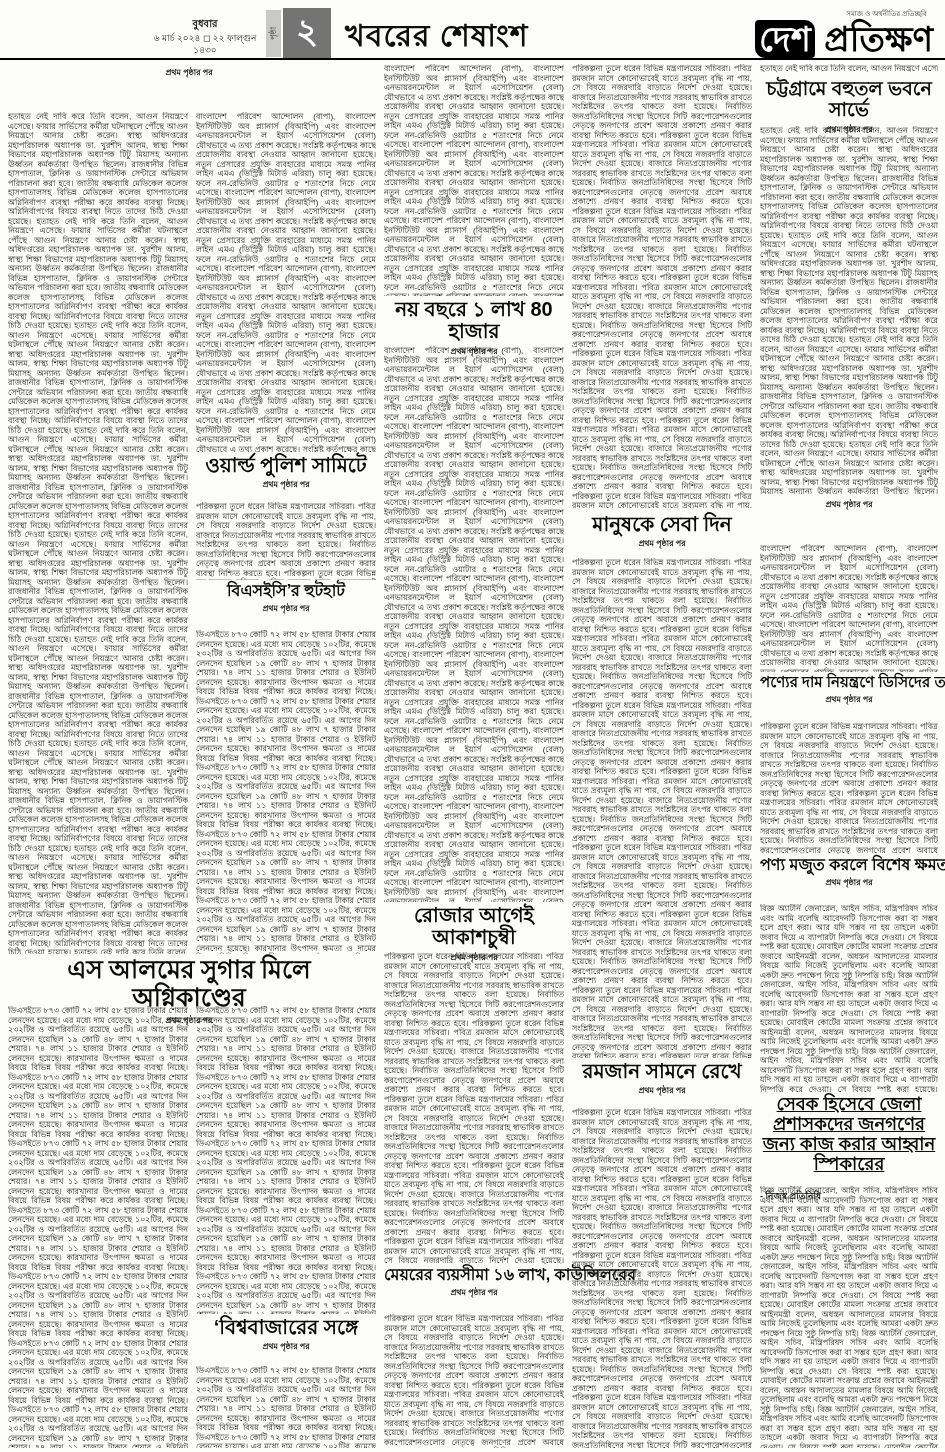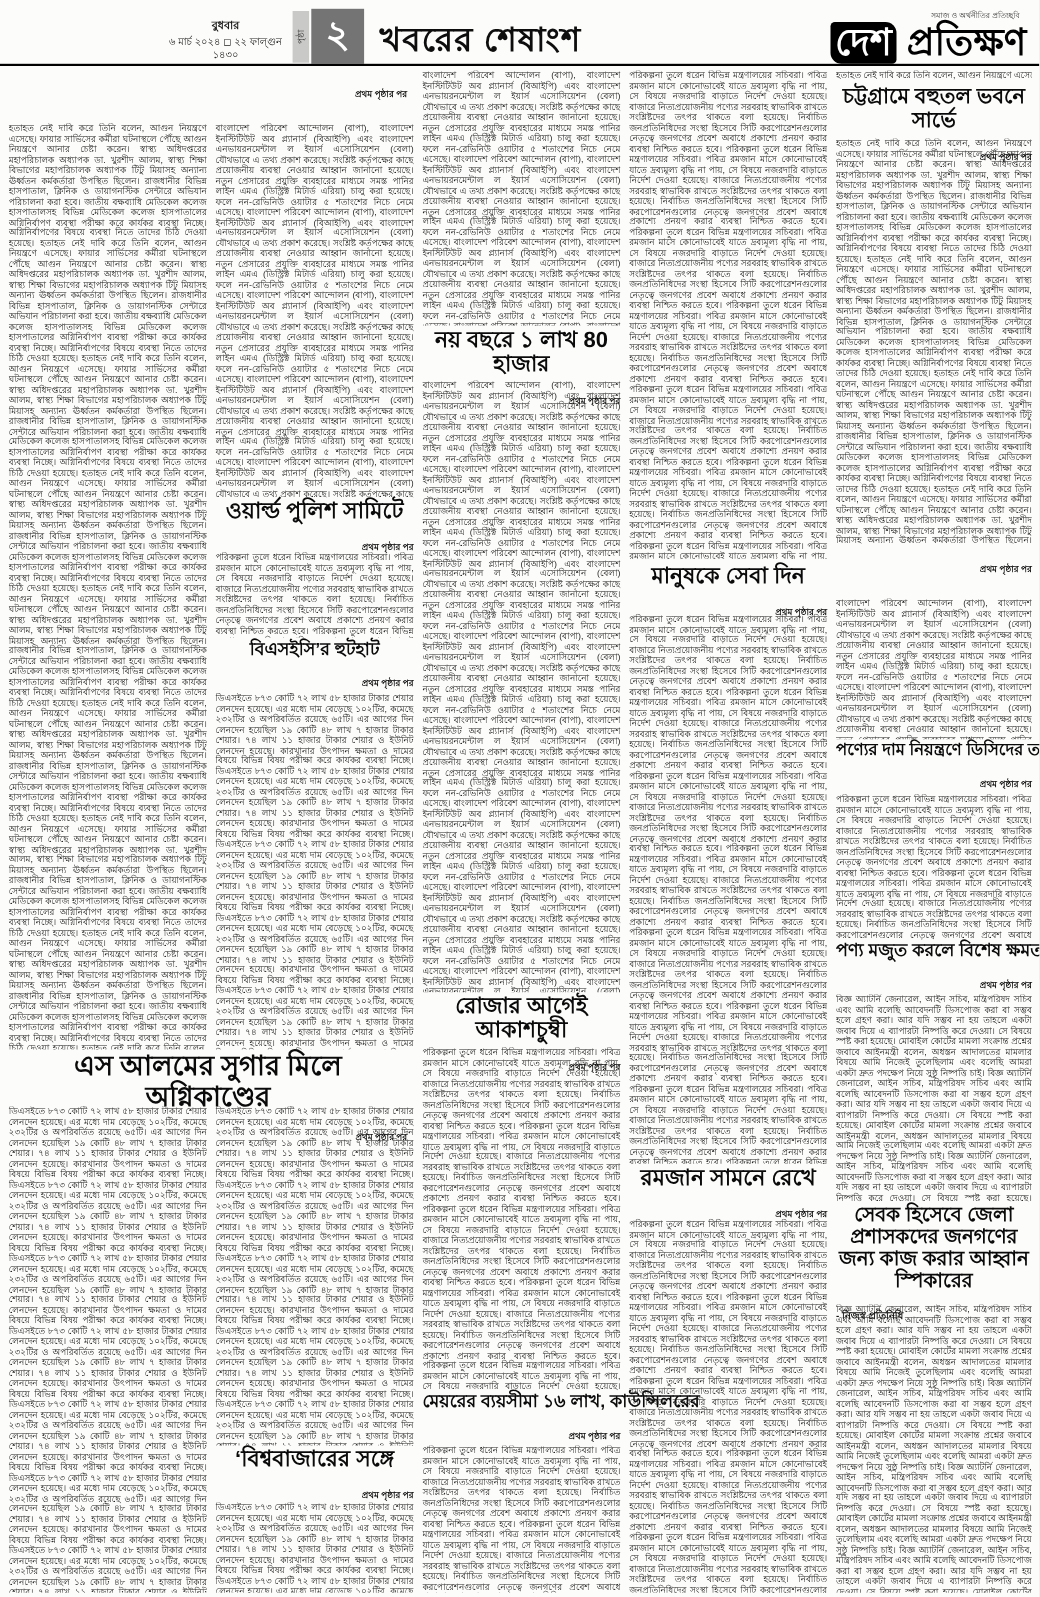--- a/index.html
+++ b/index.html
@@ -38,21 +38,21 @@
   .body{
     font-size:8px;line-height:9.5px;text-align:justify;color:#222;
     word-break:break-word;
   }
   .bodyline{font-size:8px;line-height:10px;white-space:nowrap;color:#222;}
   .headline .hl{
     font-weight:bold;text-align:center;line-height:1.12;color:#0a0a0a;
   }
   .headline{overflow:visible;}
   .sub{
-    text-align:right;font-size:8px;font-weight:bold;margin-top:15px;color:#111;
+    text-align:center;font-size:8px;font-weight:bold;margin-top:2px;color:#111;
   }
   .byline{
     text-align:left;font-size:9px;font-weight:bold;margin-top:14px;color:#111;
   }
 </style>
 </head>
 <body>
 
 <div id="page">
   <div id="header">
@@ -141,18 +141,18 @@
         <div class="hl" style="font-size: 15px; white-space: nowrap;">পণ্যের দাম নিয়ন্ত্রণে ডিসিদের তদারকির</div>
         <div class="sub">প্রথম পৃষ্ঠার পর</div>
       </div>
       <div class="blk body" style="left: 760px; top: 722px; width: 178px; height: 132px;">পরিকল্পনা তুলে ধরেন বিভিন্ন মন্ত্রণালয়ের সচিবরা। পবিত্র রমজান মাসে কোনোভাবেই যাতে দ্রব্যমূল্য বৃদ্ধি না পায়, সে বিষয়ে নজরদারি বাড়াতে নির্দেশ দেওয়া হয়েছে। বাজারে নিত্যপ্রয়োজনীয় পণ্যের সরবরাহ স্বাভাবিক রাখতে সংশ্লিষ্টদের তৎপর থাকতে বলা হয়েছে। নির্বাচিত জনপ্রতিনিধিদের সংস্থা হিসেবে সিটি করপোরেশনগুলোর নেতৃত্বে জনগণের প্রবেশ অবাধে প্রকাশ্যে প্রনয়ণ করার ব্যবস্থা নিশ্চিত করতে হবে। পরিকল্পনা তুলে ধরেন বিভিন্ন মন্ত্রণালয়ের সচিবরা। পবিত্র রমজান মাসে কোনোভাবেই যাতে দ্রব্যমূল্য বৃদ্ধি না পায়, সে বিষয়ে নজরদারি বাড়াতে নির্দেশ দেওয়া হয়েছে। বাজারে নিত্যপ্রয়োজনীয় পণ্যের সরবরাহ স্বাভাবিক রাখতে সংশ্লিষ্টদের তৎপর থাকতে বলা হয়েছে। নির্বাচিত জনপ্রতিনিধিদের সংস্থা হিসেবে সিটি করপোরেশনগুলোর নেতৃত্বে জনগণের প্রবেশ অবাধে প্রকাশ্যে প্রনয়ণ করার ব্যবস্থা নিশ্চিত করতে হবে। পরিকল্পনা তুলে ধরেন বিভিন্ন মন্ত্রণালয়ের সচিবরা। পবিত্র রমজান মাসে কোনোভাবেই যাতে দ্রব্যমূল্য বৃদ্ধি না পায়, সে বিষয়ে নজরদারি বাড়াতে নির্দেশ দেওয়া হয়েছে। বাজারে নিত্যপ্রয়োজনীয় পণ্যের সরবরাহ স্বাভাবিক রাখতে সংশ্লিষ্টদের তৎপর থাকতে বলা হয়েছে। নির্বাচিত জনপ্রতিনিধিদের সংস্থা হিসেবে সিটি করপোরেশনগুলোর নেতৃত্বে জনগণের প্রবেশ অবাধে প্রকাশ্যে প্রনয়ণ করার ব্যবস্থা নিশ্চিত করতে হবে। </div>
       <div class="blk headline" style="left: 760px; top: 856px; width: 178px; height: 46px;">
         <div class="hl" style="font-size: 16px; white-space: nowrap;">পণ্য মজুত করলে বিশেষ ক্ষমতা</div>
         <div class="sub">প্রথম পৃষ্ঠার পর</div>
       </div>
       <div class="blk body" style="left: 760px; top: 904px; width: 178px; height: 188px;">বিজ্ঞ অ্যাটর্নি জেনারেল, আইন সচিব, মন্ত্রিপরিষদ সচিব এবং আমি বলেছি আবেদনটি ডিসপোজ করা বা সম্ভব হলে গ্রহণ করা। আর যদি সম্ভব না হয় তাহলে একটা জবাব দিয়ে এ ব্যাপারটা নিষ্পত্তি করে দেওয়া। সে বিষয়ে স্পষ্ট করা হয়েছে। মোবাইল কোর্টের মামলা সংক্রান্ত প্রশ্নের জবাবে আইনমন্ত্রী বলেন, অধস্তন আদালতের মামলার বিষয়ে আমি নিজেই তুলেছিলাম এবং বলেছি আমরা একটা দ্রুত পদক্ষেপ নিয়ে সুষ্ঠু নিষ্পত্তি চাই। বিজ্ঞ অ্যাটর্নি জেনারেল, আইন সচিব, মন্ত্রিপরিষদ সচিব এবং আমি বলেছি আবেদনটি ডিসপোজ করা বা সম্ভব হলে গ্রহণ করা। আর যদি সম্ভব না হয় তাহলে একটা জবাব দিয়ে এ ব্যাপারটা নিষ্পত্তি করে দেওয়া। সে বিষয়ে স্পষ্ট করা হয়েছে। মোবাইল কোর্টের মামলা সংক্রান্ত প্রশ্নের জবাবে আইনমন্ত্রী বলেন, অধস্তন আদালতের মামলার বিষয়ে আমি নিজেই তুলেছিলাম এবং বলেছি আমরা একটা দ্রুত পদক্ষেপ নিয়ে সুষ্ঠু নিষ্পত্তি চাই। বিজ্ঞ অ্যাটর্নি জেনারেল, আইন সচিব, মন্ত্রিপরিষদ সচিব এবং আমি বলেছি আবেদনটি ডিসপোজ করা বা সম্ভব হলে গ্রহণ করা। আর যদি সম্ভব না হয় তাহলে একটা জবাব দিয়ে এ ব্যাপারটা নিষ্পত্তি করে দেওয়া। সে বিষয়ে স্পষ্ট করা হয়েছে। মোবাইল কোর্টের মামলা সংক্রান্ত প্রশ্নের জবাবে আইনমন্ত্রী বলেন, অধস্তন আদালতের মামলার বিষয়ে আমি নিজেই তুলেছিলাম এবং বলেছি আমরা একটা দ্রুত পদক্ষেপ নিয়ে সুষ্ঠু নিষ্পত্তি চাই। বিজ্ঞ অ্যাটর্নি জেনারেল, আইন সচিব, মন্ত্রিপরিষদ সচিব এবং আমি বলেছি আবেদনটি ডিসপোজ করা বা সম্ভব হলে গ্রহণ করা। আর যদি সম্ভব না হয় তাহলে একটা জবাব দিয়ে এ ব্যাপারটা নিষ্পত্তি করে দেওয়া। সে বিষয়ে স্পষ্ট করা হয়েছে। মোবাইল কোর্টের মামলা সংক্রান্ত প্রশ্নের জবাবে আইনমন্ত্রী বলেন, অধস্তন আদালতের মামলার বিষয়ে আমি নিজেই তুলেছিলাম এবং বলেছি আমরা একটা দ্রুত পদক্ষেপ নিয়ে সুষ্ঠু নিষ্পত্তি চাই। </div>
       <div class="blk headline" style="left: 760px; top: 1094px; width: 178px; height: 86px;">
-        <div class="hl" style="font-size: 18px;">সেবক হিসেবে জেলা প্রশাসকদের জনগণের জন্য কাজ করার আহ্বান স্পিকারের</div>
+        <div class="hl" style="font-size: 18px; text-decoration: underline;">সেবক হিসেবে জেলা প্রশাসকদের জনগণের জন্য কাজ করার আহ্বান স্পিকারের</div>
         <div class="byline">- নিজস্ব প্রতিনিধি</div>
       </div>
       <div class="blk body" style="left: 760px; top: 1186px; width: 178px; height: 262px;">বিজ্ঞ অ্যাটর্নি জেনারেল, আইন সচিব, মন্ত্রিপরিষদ সচিব এবং আমি বলেছি আবেদনটি ডিসপোজ করা বা সম্ভব হলে গ্রহণ করা। আর যদি সম্ভব না হয় তাহলে একটা জবাব দিয়ে এ ব্যাপারটা নিষ্পত্তি করে দেওয়া। সে বিষয়ে স্পষ্ট করা হয়েছে। মোবাইল কোর্টের মামলা সংক্রান্ত প্রশ্নের জবাবে আইনমন্ত্রী বলেন, অধস্তন আদালতের মামলার বিষয়ে আমি নিজেই তুলেছিলাম এবং বলেছি আমরা একটা দ্রুত পদক্ষেপ নিয়ে সুষ্ঠু নিষ্পত্তি চাই। বিজ্ঞ অ্যাটর্নি জেনারেল, আইন সচিব, মন্ত্রিপরিষদ সচিব এবং আমি বলেছি আবেদনটি ডিসপোজ করা বা সম্ভব হলে গ্রহণ করা। আর যদি সম্ভব না হয় তাহলে একটা জবাব দিয়ে এ ব্যাপারটা নিষ্পত্তি করে দেওয়া। সে বিষয়ে স্পষ্ট করা হয়েছে। মোবাইল কোর্টের মামলা সংক্রান্ত প্রশ্নের জবাবে আইনমন্ত্রী বলেন, অধস্তন আদালতের মামলার বিষয়ে আমি নিজেই তুলেছিলাম এবং বলেছি আমরা একটা দ্রুত পদক্ষেপ নিয়ে সুষ্ঠু নিষ্পত্তি চাই। বিজ্ঞ অ্যাটর্নি জেনারেল, আইন সচিব, মন্ত্রিপরিষদ সচিব এবং আমি বলেছি আবেদনটি ডিসপোজ করা বা সম্ভব হলে গ্রহণ করা। আর যদি সম্ভব না হয় তাহলে একটা জবাব দিয়ে এ ব্যাপারটা নিষ্পত্তি করে দেওয়া। সে বিষয়ে স্পষ্ট করা হয়েছে। মোবাইল কোর্টের মামলা সংক্রান্ত প্রশ্নের জবাবে আইনমন্ত্রী বলেন, অধস্তন আদালতের মামলার বিষয়ে আমি নিজেই তুলেছিলাম এবং বলেছি আমরা একটা দ্রুত পদক্ষেপ নিয়ে সুষ্ঠু নিষ্পত্তি চাই। বিজ্ঞ অ্যাটর্নি জেনারেল, আইন সচিব, মন্ত্রিপরিষদ সচিব এবং আমি বলেছি আবেদনটি ডিসপোজ করা বা সম্ভব হলে গ্রহণ করা। আর যদি সম্ভব না হয় তাহলে একটা জবাব দিয়ে এ ব্যাপারটা নিষ্পত্তি করে দেওয়া। সে বিষয়ে স্পষ্ট করা হয়েছে। মোবাইল কোর্টের মামলা সংক্রান্ত প্রশ্নের জবাবে আইনমন্ত্রী বলেন, অধস্তন আদালতের মামলার বিষয়ে আমি নিজেই তুলেছিলাম এবং বলেছি আমরা একটা দ্রুত পদক্ষেপ নিয়ে সুষ্ঠু নিষ্পত্তি চাই। বিজ্ঞ অ্যাটর্নি জেনারেল, আইন সচিব, মন্ত্রিপরিষদ সচিব এবং আমি বলেছি আবেদনটি ডিসপোজ করা বা সম্ভব হলে গ্রহণ করা। আর যদি সম্ভব না হয় তাহলে একটা জবাব দিয়ে এ ব্যাপারটা নিষ্পত্তি করে দেওয়া। সে বিষয়ে স্পষ্ট করা হয়েছে। মোবাইল কোর্টের মামলা সংক্রান্ত প্রশ্নের জবাবে আইনমন্ত্রী বলেন, অধস্তন আদালতের মামলার বিষয়ে আমি নিজেই তুলেছিলাম এবং বলেছি আমরা একটা দ্রুত পদক্ষেপ নিয়ে সুষ্ঠু নিষ্পত্তি চাই। </div>
     </div>
 </div>
 
 </body></html>

